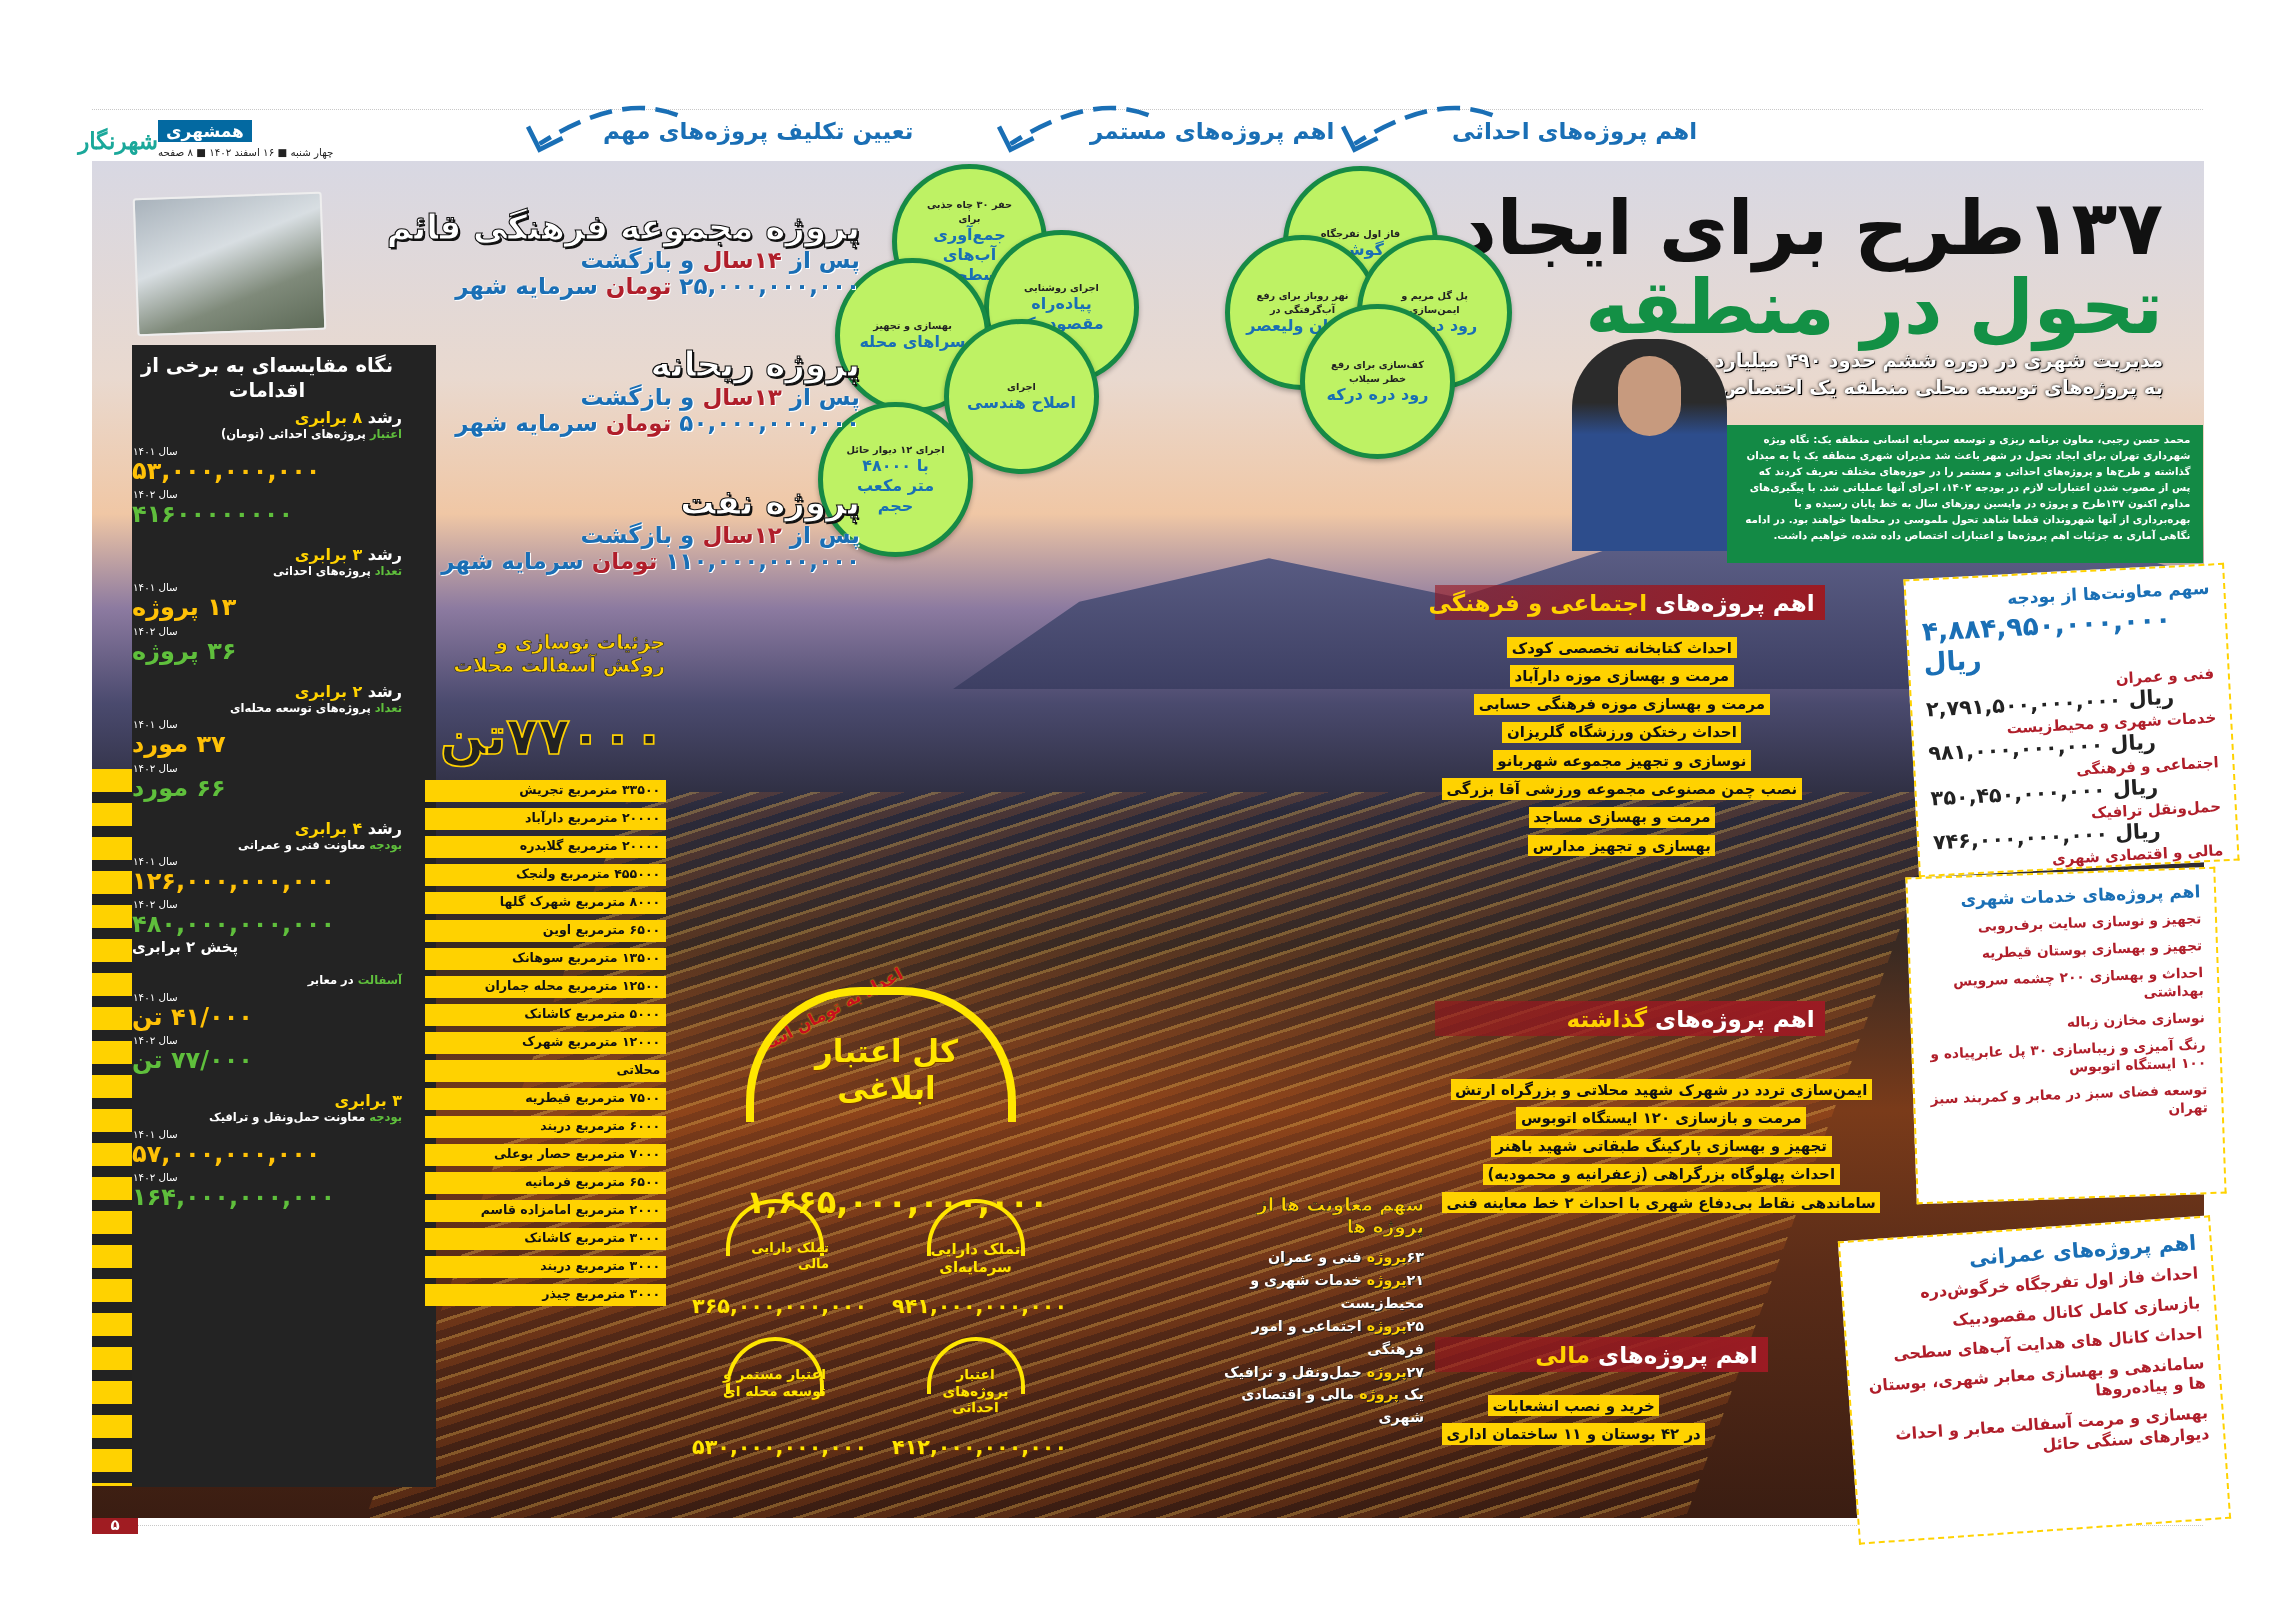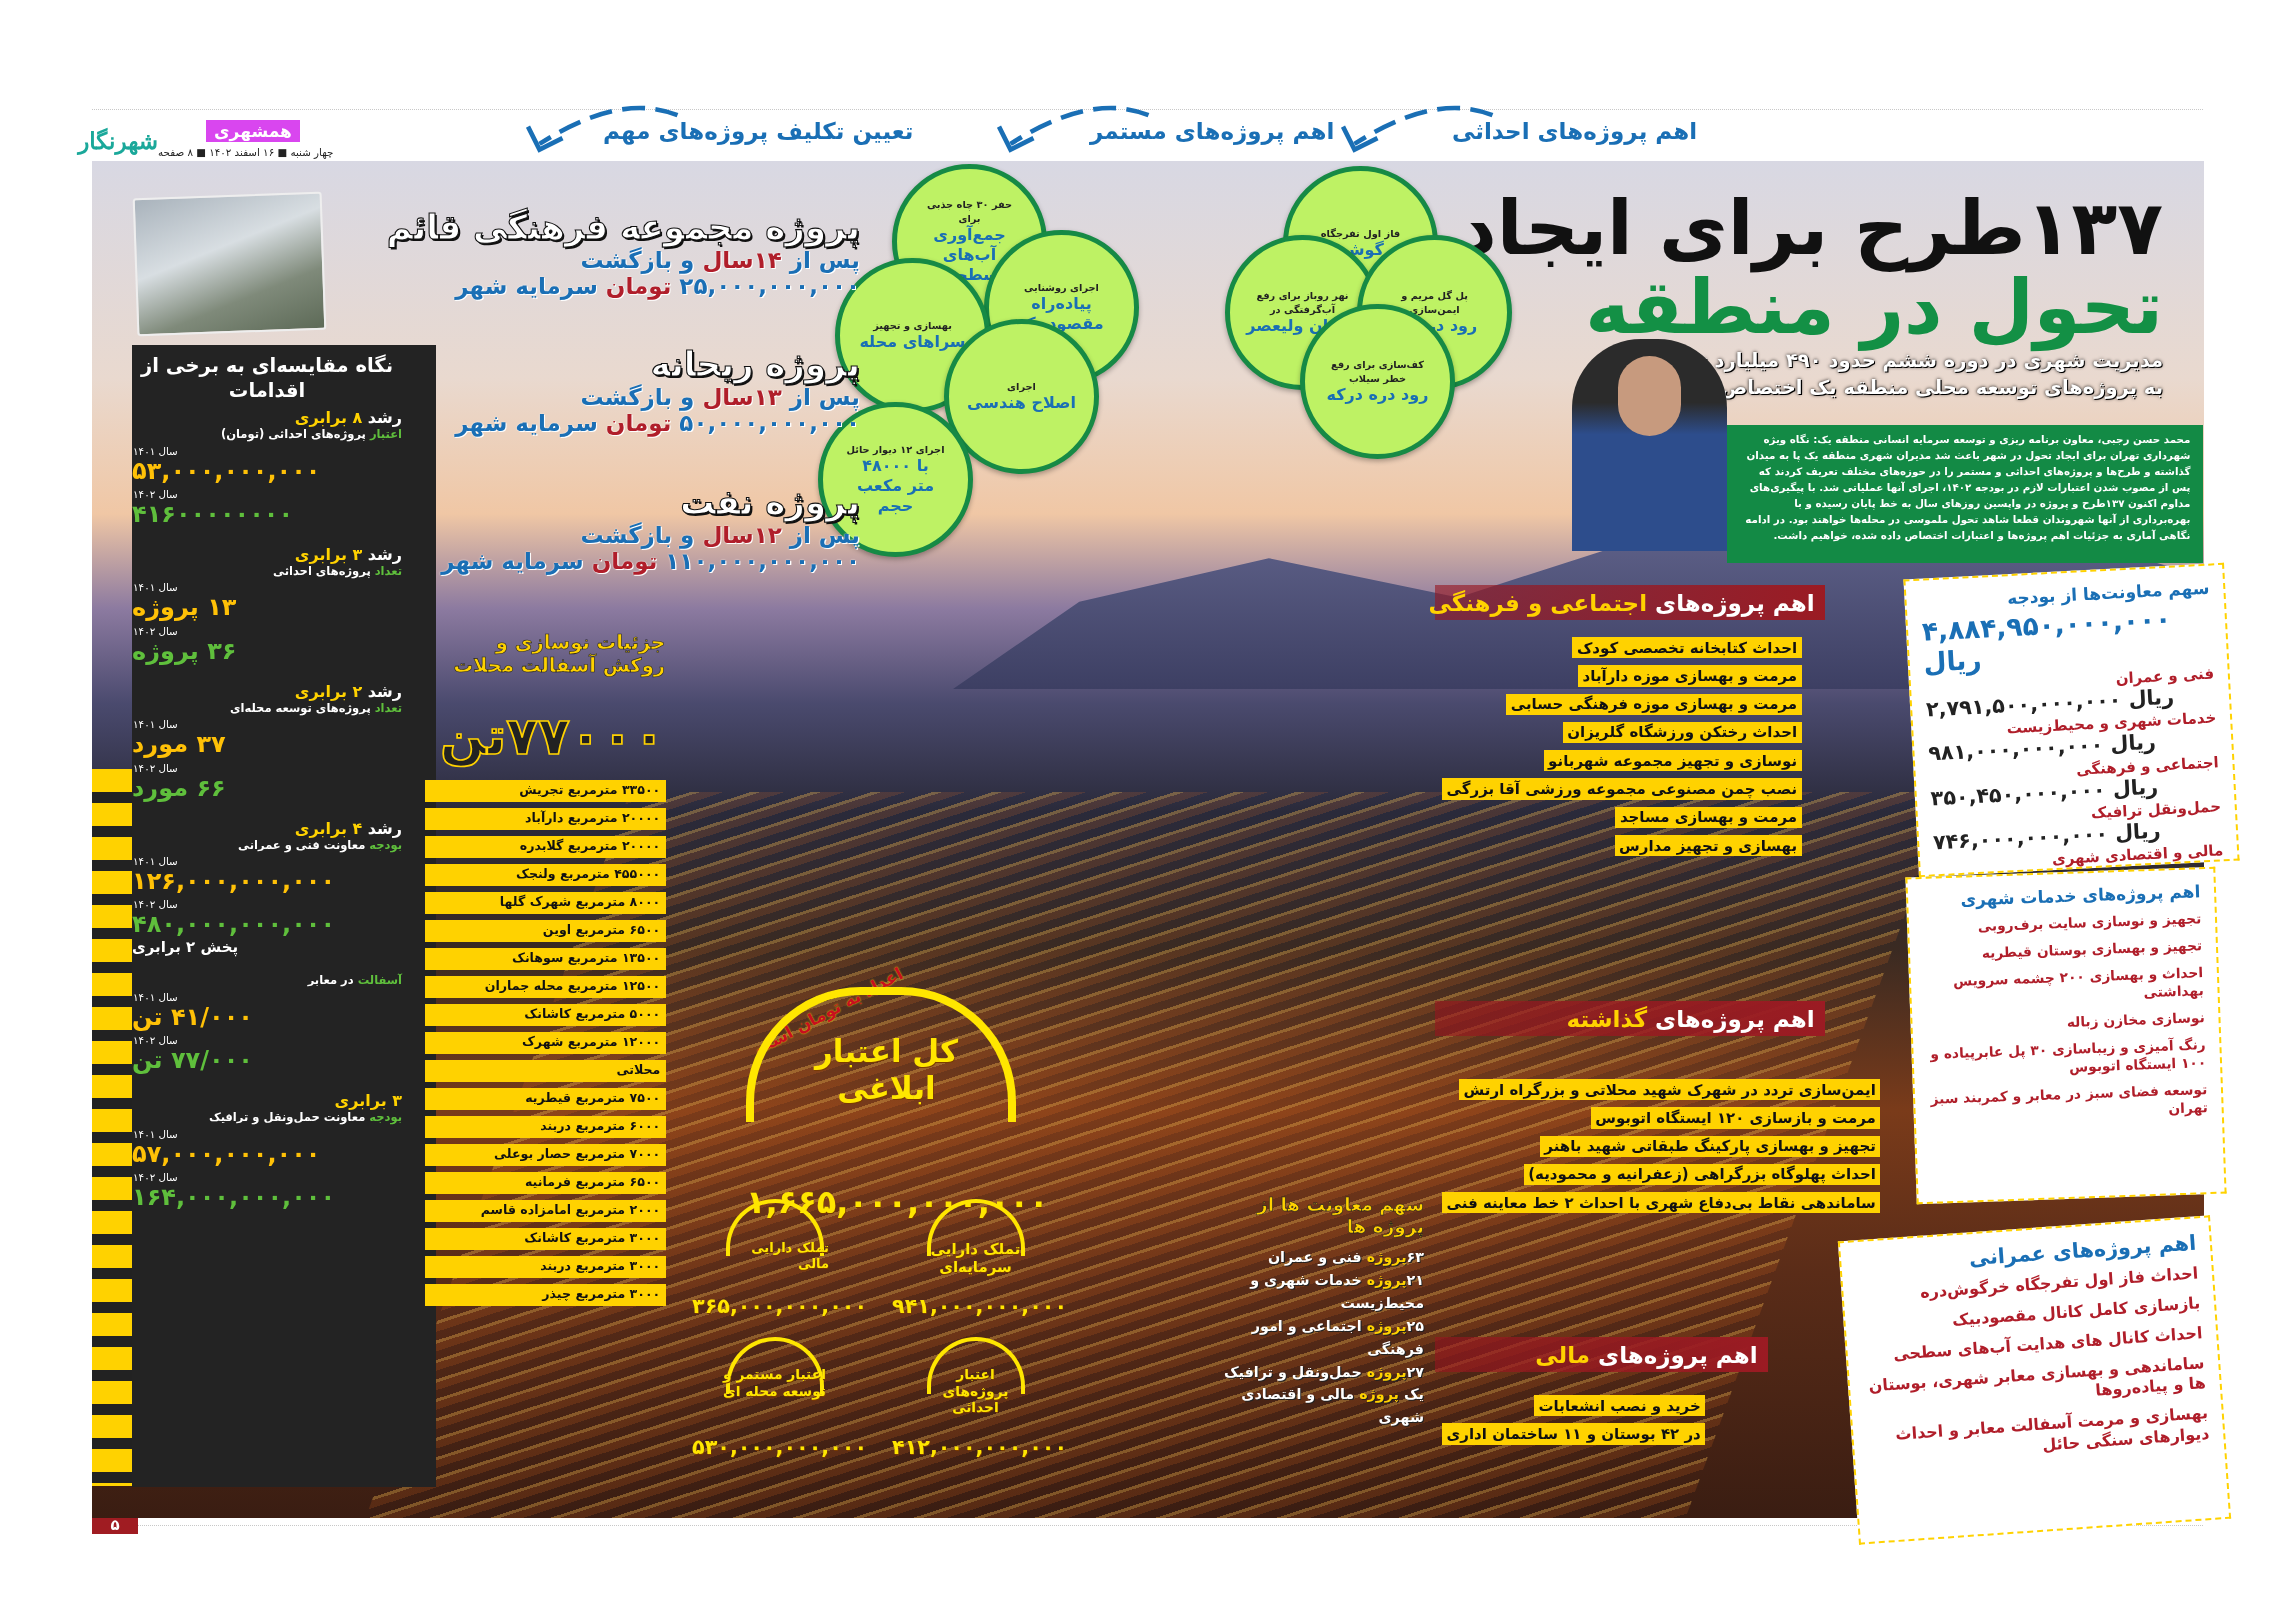--- a/index.html
+++ b/index.html
@@ -14,21 +14,21 @@
   .header-line.l2 { top: 161px; }
   .header-line.l3 { top: 1525px; }
 
   .section-heading { position: absolute; top: 118px; font-weight: bold; font-size: 23px; color: #1a6fb5; white-space: nowrap; }
   .swoosh { position: absolute; top: 92px; width: 184px; height: 75px; }
 
   .page-num { position: absolute; width: 46px; height: 18.4px; background: #a01c22; color: #fff; font-weight: bold; font-size: 15px; display: flex; align-items: center; justify-content: center; }
 
   .brand { position: absolute; left: 95px; top: 112px; width: 321px; height: 57px; }
   .brand-logo-script { position: absolute; left: 0; top: 0; width: 63px; height: 57px; color: #1aa89a; font-size: 40px; font-weight: bold; font-family: "DejaVu Serif", serif; }
-  .brand-name { position: absolute; left: 63px; top: 8px; background: #d946ef; color: #fff; font-weight: bold; font-size: 17px; padding: 1.1px 8px; margin-left: 48px; }
+  .brand-name { position: absolute; left: 63px; top: 8px; background: #0369a1; color: #fff; font-weight: bold; font-size: 17px; padding: 1.1px 8px; }
   .brand-date { position: absolute; left: 63px; top: 34px; font-size: 10.3px; color: #222; white-space: nowrap; }
 
   
   .photo { position: absolute; left: 92px; top: 161px; width: 2112px; height: 1357px; overflow: hidden;
     background:
       linear-gradient(180deg, #d8d8e3 0%, #e9d9cf 16%, #f0c7a5 26%, #8c7aa0 33%, #4a4a6e 40%, #2a2a3a 48%, #3a2a22 58%, #7a3b1a 70%, #5a2c18 82%, #3a1d12 100%);
   }
   .photo .mountain { position: absolute; left: 861px; top: 310px; width: 1263px; height: 218px; background: linear-gradient(180deg,#6b6e97,#3d3f63); clip-path: polygon(0 100%, 10% 60%, 25% 40%, 40% 58%, 55% 30%, 70% 12%, 82% 20%, 100% 50%, 100% 100%); }
   .photo .lights { position: absolute; left: 402px; top: 631px; width: 1320px; height: 746px;
     background: repeating-linear-gradient(160deg, rgba(255,190,80,0.35) 0 3.4px, rgba(255,120,30,0.15) 3.4px 11.5px, transparent 11.5px 20.7px);
@@ -59,21 +59,21 @@
   .budget-total { color: #1a6fb5; font-weight: bold; font-size: 26.4px; direction: ltr; text-align: left; }
   .budget-row { margin-top: 2.3px; }
   .budget-label { color: #b01e2a; font-weight: bold; font-size: 15px; }
   .budget-value { color: #222; font-weight: bold; font-size: 20.7px; direction: ltr; text-align: left; }
   .card-item { color: #b01e2a; font-weight: bold; font-size: 13.8px; margin: 9.2px 0; line-height: 1.3; }
 
   
   .red-bar { position: absolute; background: linear-gradient(90deg, rgba(150,20,30,0.6), #9b1b23); color: #fff; font-weight: bold; font-size: 23px; padding: 4.6px 10.3px; text-align: right; white-space: nowrap; }
   .red-bar .hl { color: #ffd200; }
 
-  .yellow-list { position: absolute; display: flex; flex-direction: column; align-items: flex-start; gap: 6.9px; }
+  .yellow-list { position: absolute; display: flex; flex-direction: column; align-items: center; gap: 6.9px; }
   .yellow-item { background: #ffd200; color: #111; font-weight: bold; font-size: 15px; padding: 1.7px 4.6px; white-space: nowrap; }
 
   
   .circle { position: absolute; width: 155px; height: 155px; border-radius: 50%; background: #bef264; border: 5.2px solid #168a45; display: flex; flex-direction: column; align-items: center; justify-content: center; text-align: center; box-shadow: 0 2.3px 5.7px rgba(0,0,0,0.3); }
   .circle .c-small { font-size: 9.8px; font-weight: bold; color: #222; line-height: 1.35; }
   .circle .c-big { font-size: 16px; font-weight: bold; color: #1a6fb5; line-height: 1.25; }
 
   
   .proj-block { position: absolute; right: 1435px; text-align: right; }
   .proj-title { font-size: 34px; font-weight: bold; color: #fff; -webkit-text-stroke: 1.1px #111; text-shadow: 1.7px 1.7px 0 #111; white-space: nowrap; }

